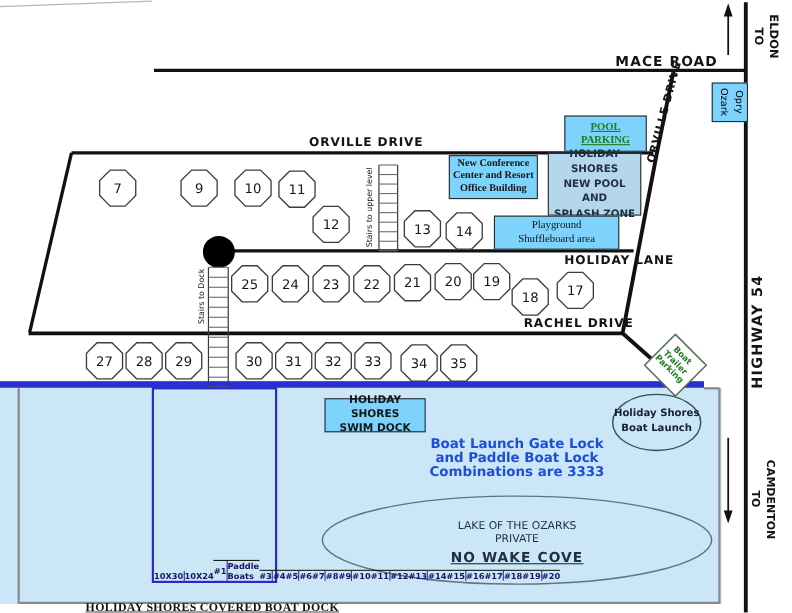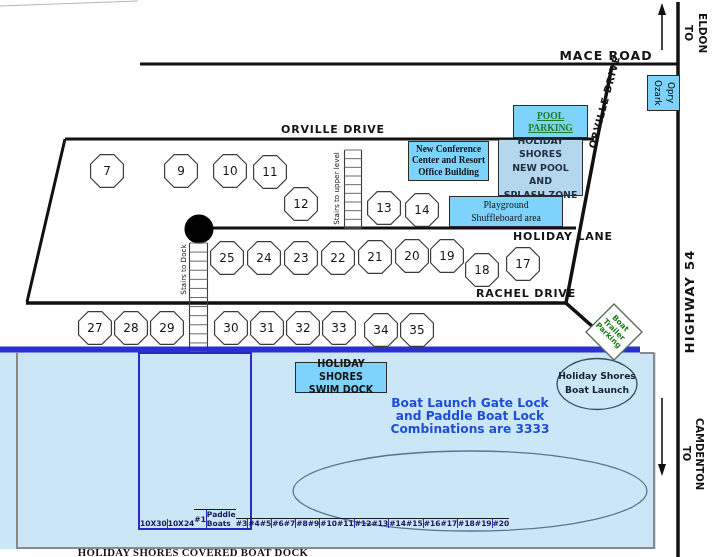--- a/index.html
+++ b/index.html
@@ -278,20 +278,25 @@
 
   <div class="lbl combo">
     <div>Boat Launch Gate Lock</div>
     <div>and Paddle Boat Lock</div>
     <div>Combinations are 3333</div>
   </div>
   <div class="lbl launch">
     <div>Holiday Shores</div>
     <div>Boat Launch</div>
   </div>
+  <div class="lbl cove">
+    <span class="c1">LAKE OF THE OZARKS</span>
+    <span class="c2">PRIVATE</span>
+    <span class="c3">NO WAKE COVE</span>
+  </div>
   <div class="lbl covered">HOLIDAY SHORES COVERED BOAT DOCK</div>
 
   <div class="dock-table" id="dock-table">
       <div class="dt-row">
         <div class="dt-cell">10X30</div>
         <div class="dt-cell right">10X24</div>
       </div>
       <div class="dt-row">
         <div class="dt-cell">#1</div>
         <div class="dt-cell right">Paddle Boats</div>

